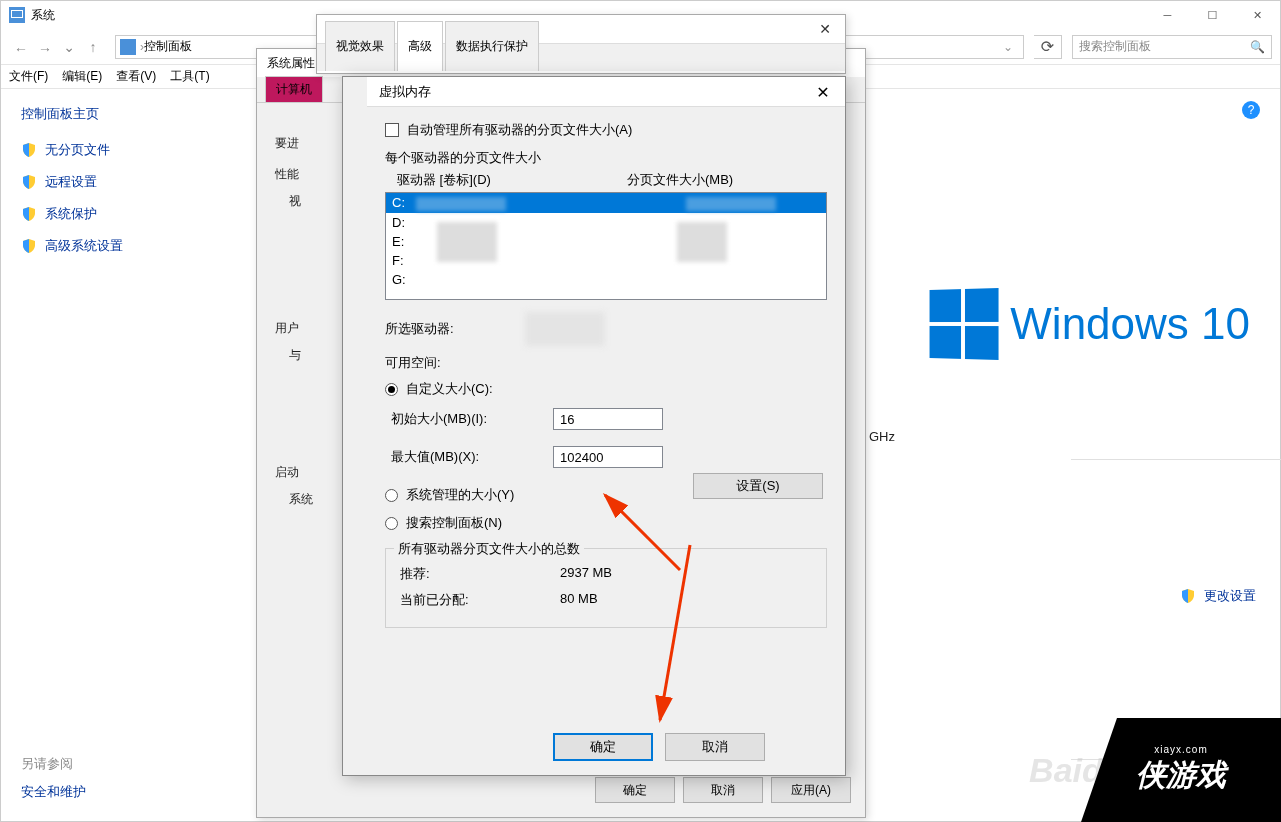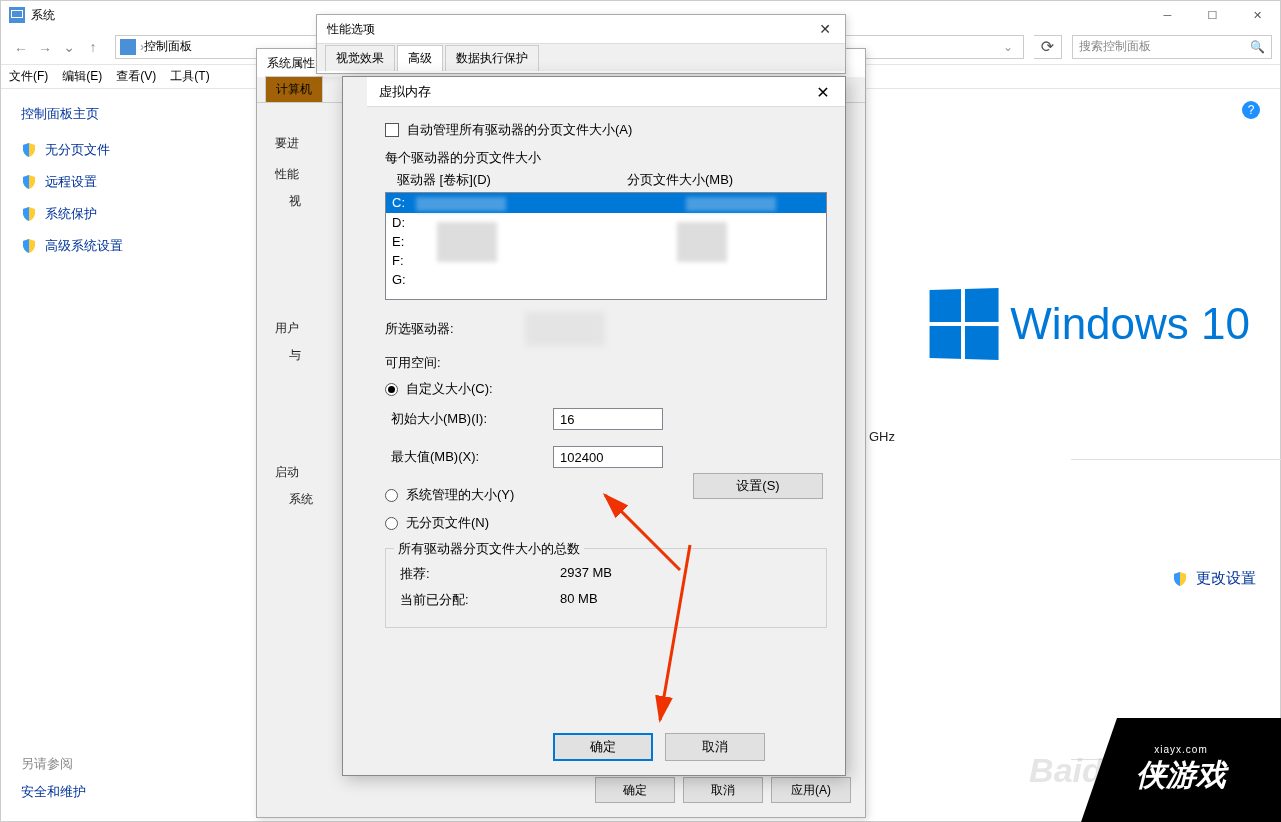--- a/index.html
+++ b/index.html
@@ -28,43 +28,43 @@
 .cp-sidehead { font-size: 13px; color: #003399; margin-bottom: 18px; }
 .cp-sideitem { display: flex; align-items: center; font-size: 13px; color: #003399; margin-bottom: 14px; }
 .shield-icon { width: 16px; height: 16px; margin-right: 8px; }
 .cp-main { flex: 1; position: relative; padding: 20px 40px; }
 .help-badge { position: absolute; right: 20px; top: 12px; width: 18px; height: 18px; border-radius: 50%; background: #1e90ff; color: #fff; font-size: 12px; text-align: center; line-height: 18px; }
 .win10-logo { position: absolute; right: 30px; top: 200px; display: flex; align-items: center; }
 .win10-panes { width: 70px; height: 70px; display: grid; grid-template: 1fr 1fr / 1fr 1fr; gap: 4px; transform: perspective(200px) rotateY(-10deg); }
 .win10-pane { background: #0078d7; }
 .win10-text { font-size: 44px; font-weight: 300; color: #0078d7; margin-left: 12px; }
 .ghz { position: absolute; right: 385px; top: 340px; font-size: 13px; color: #222; }
-.change-settings { position: absolute; right: 24px; top: 480px; display: flex; align-items: center; font-size: 15px; color: #003399; }
+.change-settings { position: absolute; right: 24px; top: 498px; display: flex; align-items: center; font-size: 13px; color: #003399; }
 .change-key { position: absolute; right: 24px; top: 700px; display: flex; align-items: center; font-size: 13px; color: #003399; }
 .cp-bottom { position: absolute; bottom: 20px; left: 20px; font-size: 13px; }
 .cp-bottom-head { color: #888; margin-bottom: 10px; }
 .cp-bottom-link { color: #003399; }
 .hr-line { position: absolute; right: 20px; height: 1px; background: #e0e0e0; }
 
 
 .sysprop { position: absolute; left: 256px; top: 48px; width: 610px; height: 770px; background: #f0f0f0; border: 1px solid #aaa; box-shadow: 2px 2px 8px rgba(0,0,0,.15); }
 .sysprop-title { height: 28px; padding-left: 10px; font-size: 12px; display: flex; align-items: center; background: #fff; }
 .sysprop-tabs { height: 26px; display: flex; align-items: flex-end; border-bottom: 1px solid #ccc; padding-left: 8px; font-size: 12px; background: #f0f0f0; }
-.sysprop-tab { padding: 4px 10px; border: 1px solid #ccc; border-bottom: none; background: #a16207; margin-right: 2px; }
+.sysprop-tab { padding: 4px 10px; border: 1px solid #ccc; border-bottom: none; background: #be185d; margin-right: 2px; }
 .sysprop-body { padding: 18px; font-size: 12px; color: #222; }
 .sysprop-body > div { margin-bottom: 8px; }
 .sysprop-btns { position: absolute; bottom: 14px; right: 14px; display: flex; gap: 8px; }
 .sysprop-btn { width: 80px; height: 26px; border: 1px solid #adadad; background: #e1e1e1; font-size: 12px; display: flex; align-items: center; justify-content: center; }
 
 
 .perf { position: absolute; left: 316px; top: 14px; width: 530px; height: 60px; background: #fff; border: 1px solid #aaa; box-shadow: 2px 2px 8px rgba(0,0,0,.15); }
 .perf-title { height: 28px; padding-left: 10px; font-size: 12px; display: flex; align-items: center; background:#fff; }
 .perf-close { position: absolute; right: 0; top: 0; width: 40px; height: 28px; display: flex; align-items: center; justify-content: center; font-size: 14px; color: #333; }
 .perf-tabs { height: 28px; display: flex; align-items: flex-end; padding-left: 8px; font-size: 12px; background: #f0f0f0; border-top: 1px solid #ddd; }
-.perf-tab { padding: 4px 10px; border: 1px solid #ccc; border-bottom: none; background: #f0f0f0; margin-right: 2px; }
+.perf-tab { padding: 16px 10px; border: 1px solid #ccc; border-bottom: none; background: #f0f0f0; margin-right: 2px; }
 .perf-tab.active { background: #fff; }
 
 
 .vm { position: absolute; left: 342px; top: 76px; width: 504px; height: 700px; background: #f0f0f0; border: 1px solid #888; box-shadow: 3px 3px 16px rgba(0,0,0,.25); padding-left: 24px; }
 .vm-title { height: 30px; background: #fff; display: flex; align-items: center; padding-left: 12px; font-size: 13px; border-bottom: 1px solid #ddd; }
 .vm-close { position: absolute; right: 0; top: 0; width: 44px; height: 30px; display: flex; align-items: center; justify-content: center; font-size: 16px; color: #000; }
 .vm-body { padding: 14px 18px 60px; font-size: 13px; color: #000; }
 .vm-check-row { display: flex; align-items: center; margin-bottom: 10px; }
 .vm-check { width: 14px; height: 14px; border: 1px solid #555; margin-right: 8px; background: #fff; }
 .vm-subhead { margin-bottom: 4px; }
@@ -286,21 +286,21 @@
         <div class="vm-form-label" style="width:162px">最大值(MB)(X):</div>
         <input class="vm-input" value="102400" style="">
       </div>
 
       <div class="vm-radio-row" style="margin-top:18px">
         <div class="vm-radio"></div>
         <span>系统管理的大小(Y)</span>
       </div>
       <div class="vm-radio-row">
         <div class="vm-radio"></div>
-        <span>无分页文件(N)</span>
+        <span>搜索控制面板(N)</span>
       </div>
     </div>
     <div class="vm-set-btn">设置(S)</div>
 
     <div class="vm-group">
       <div class="vm-group-label">所有驱动器分页文件大小的总数</div>
       <div class="vm-group-row">
           <div class="vm-group-l">推荐:</div>
           <div>2937 MB</div>
         </div>

